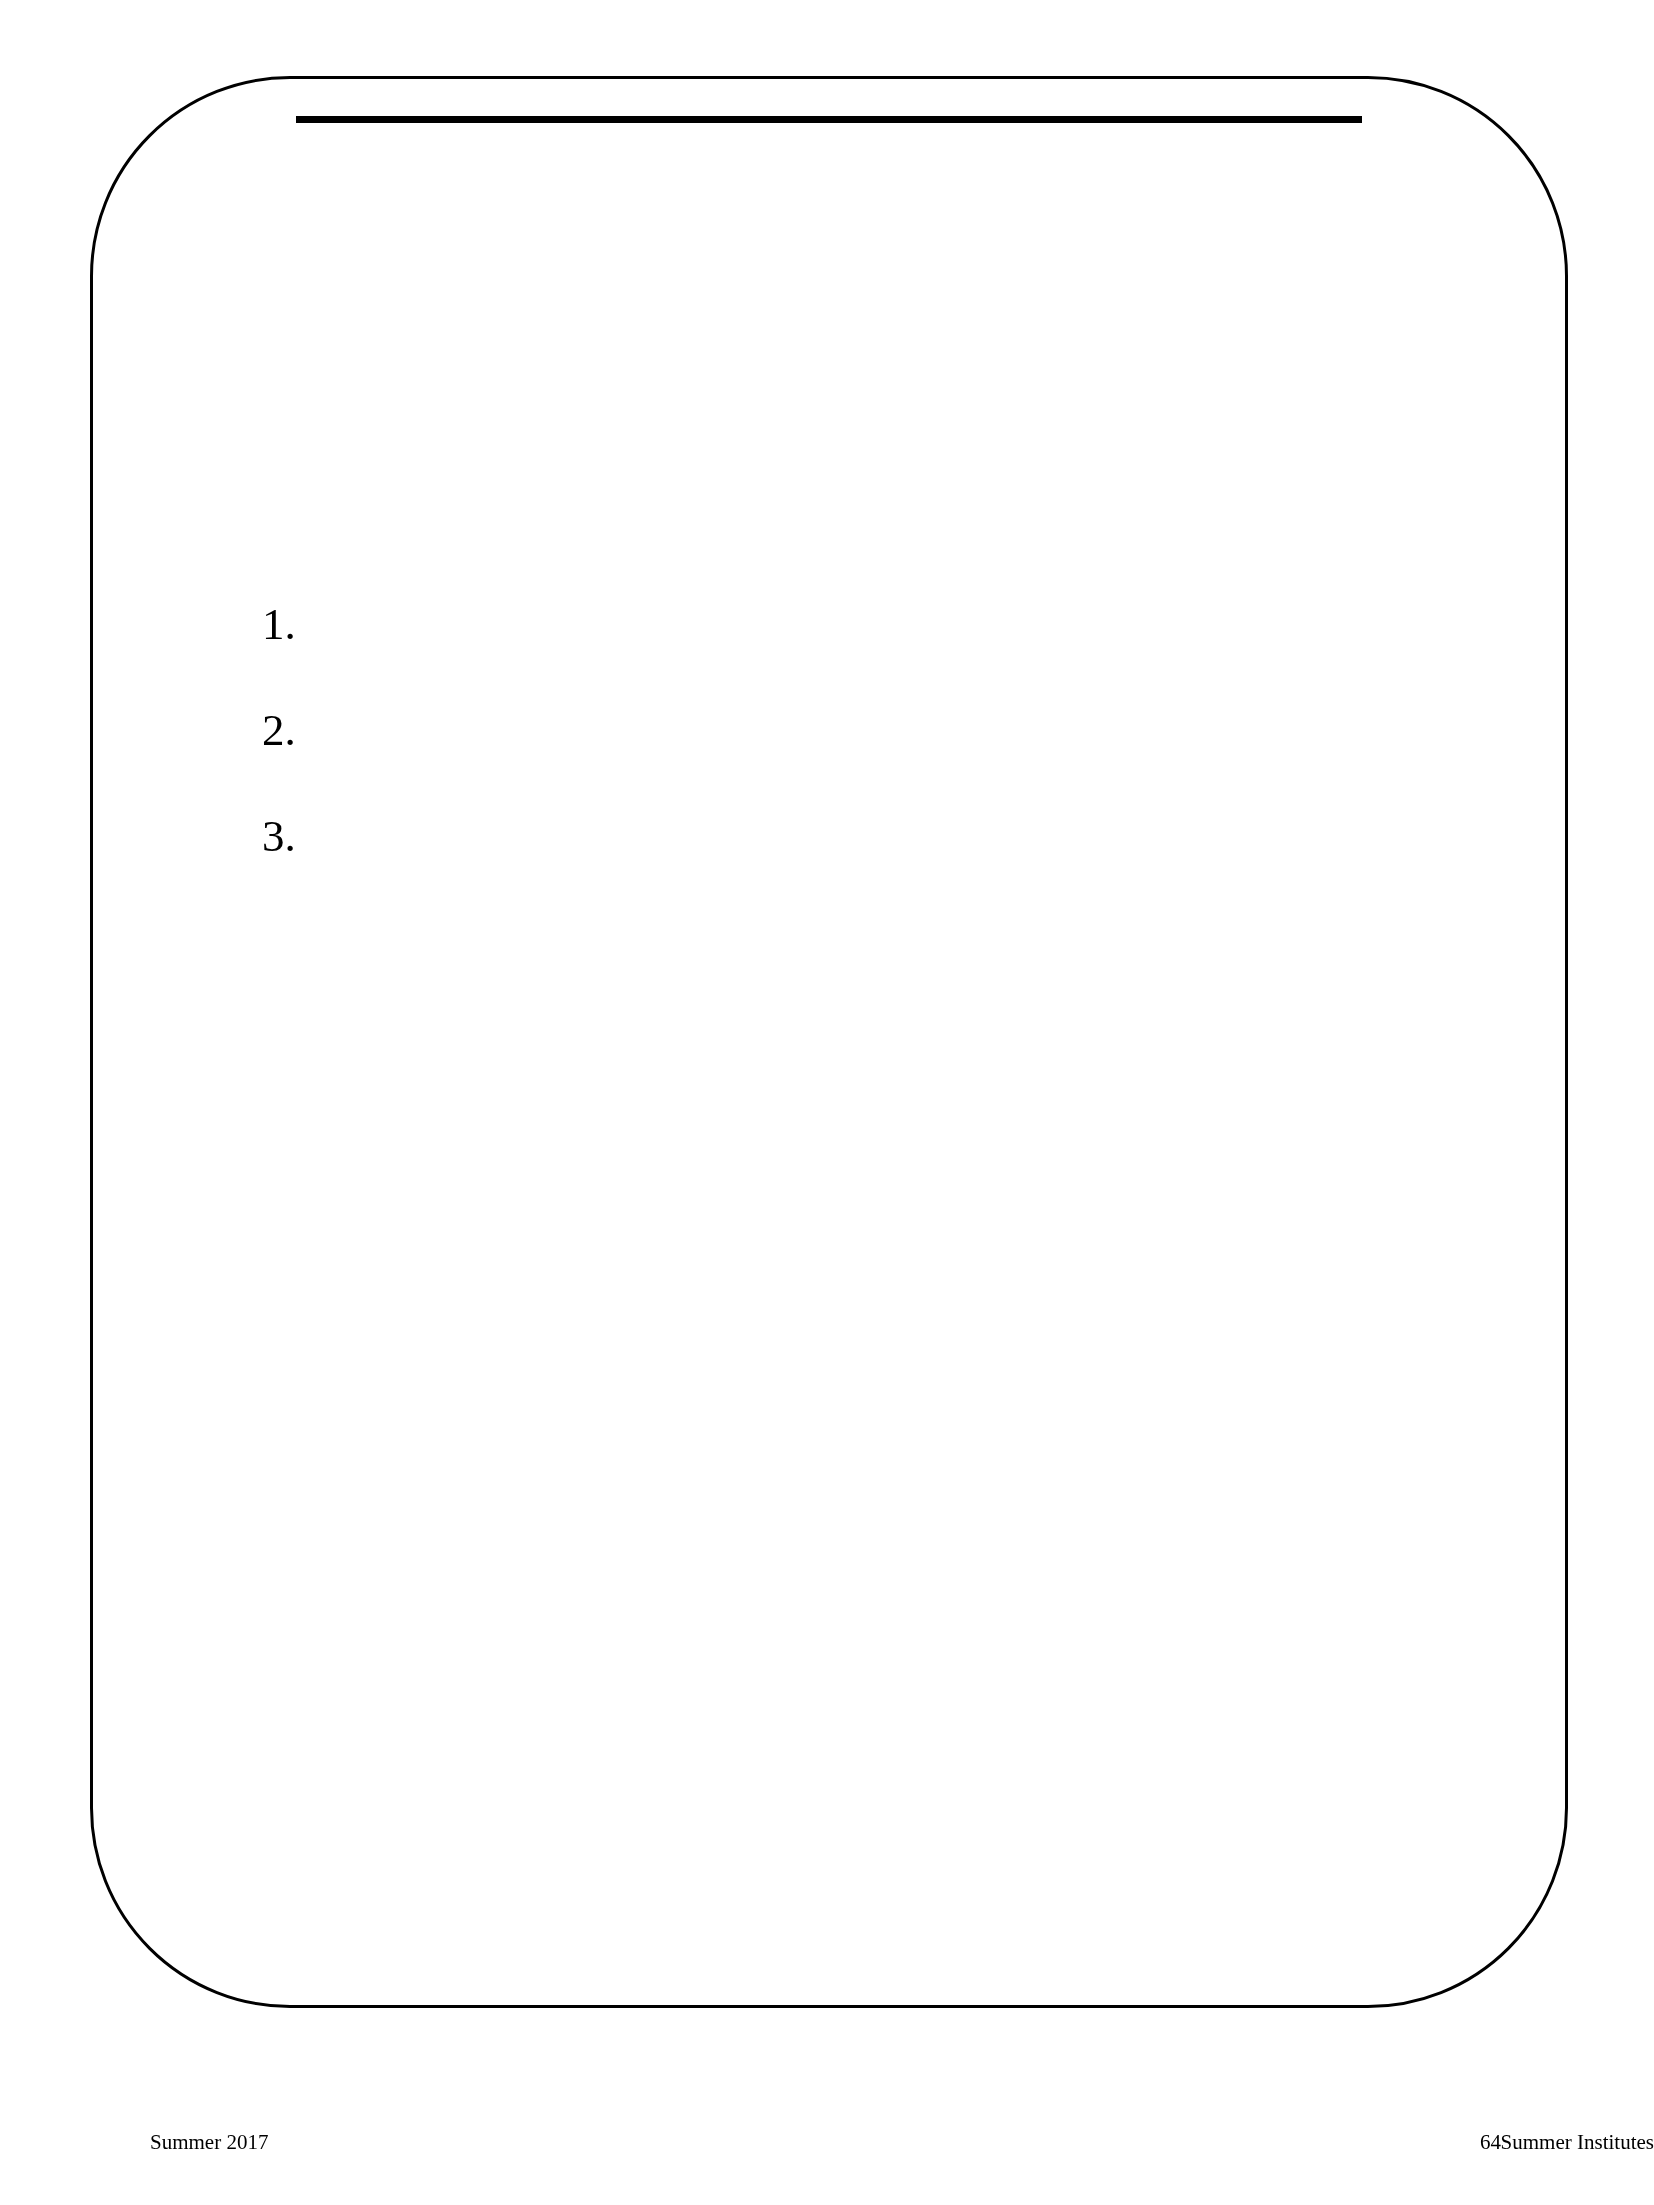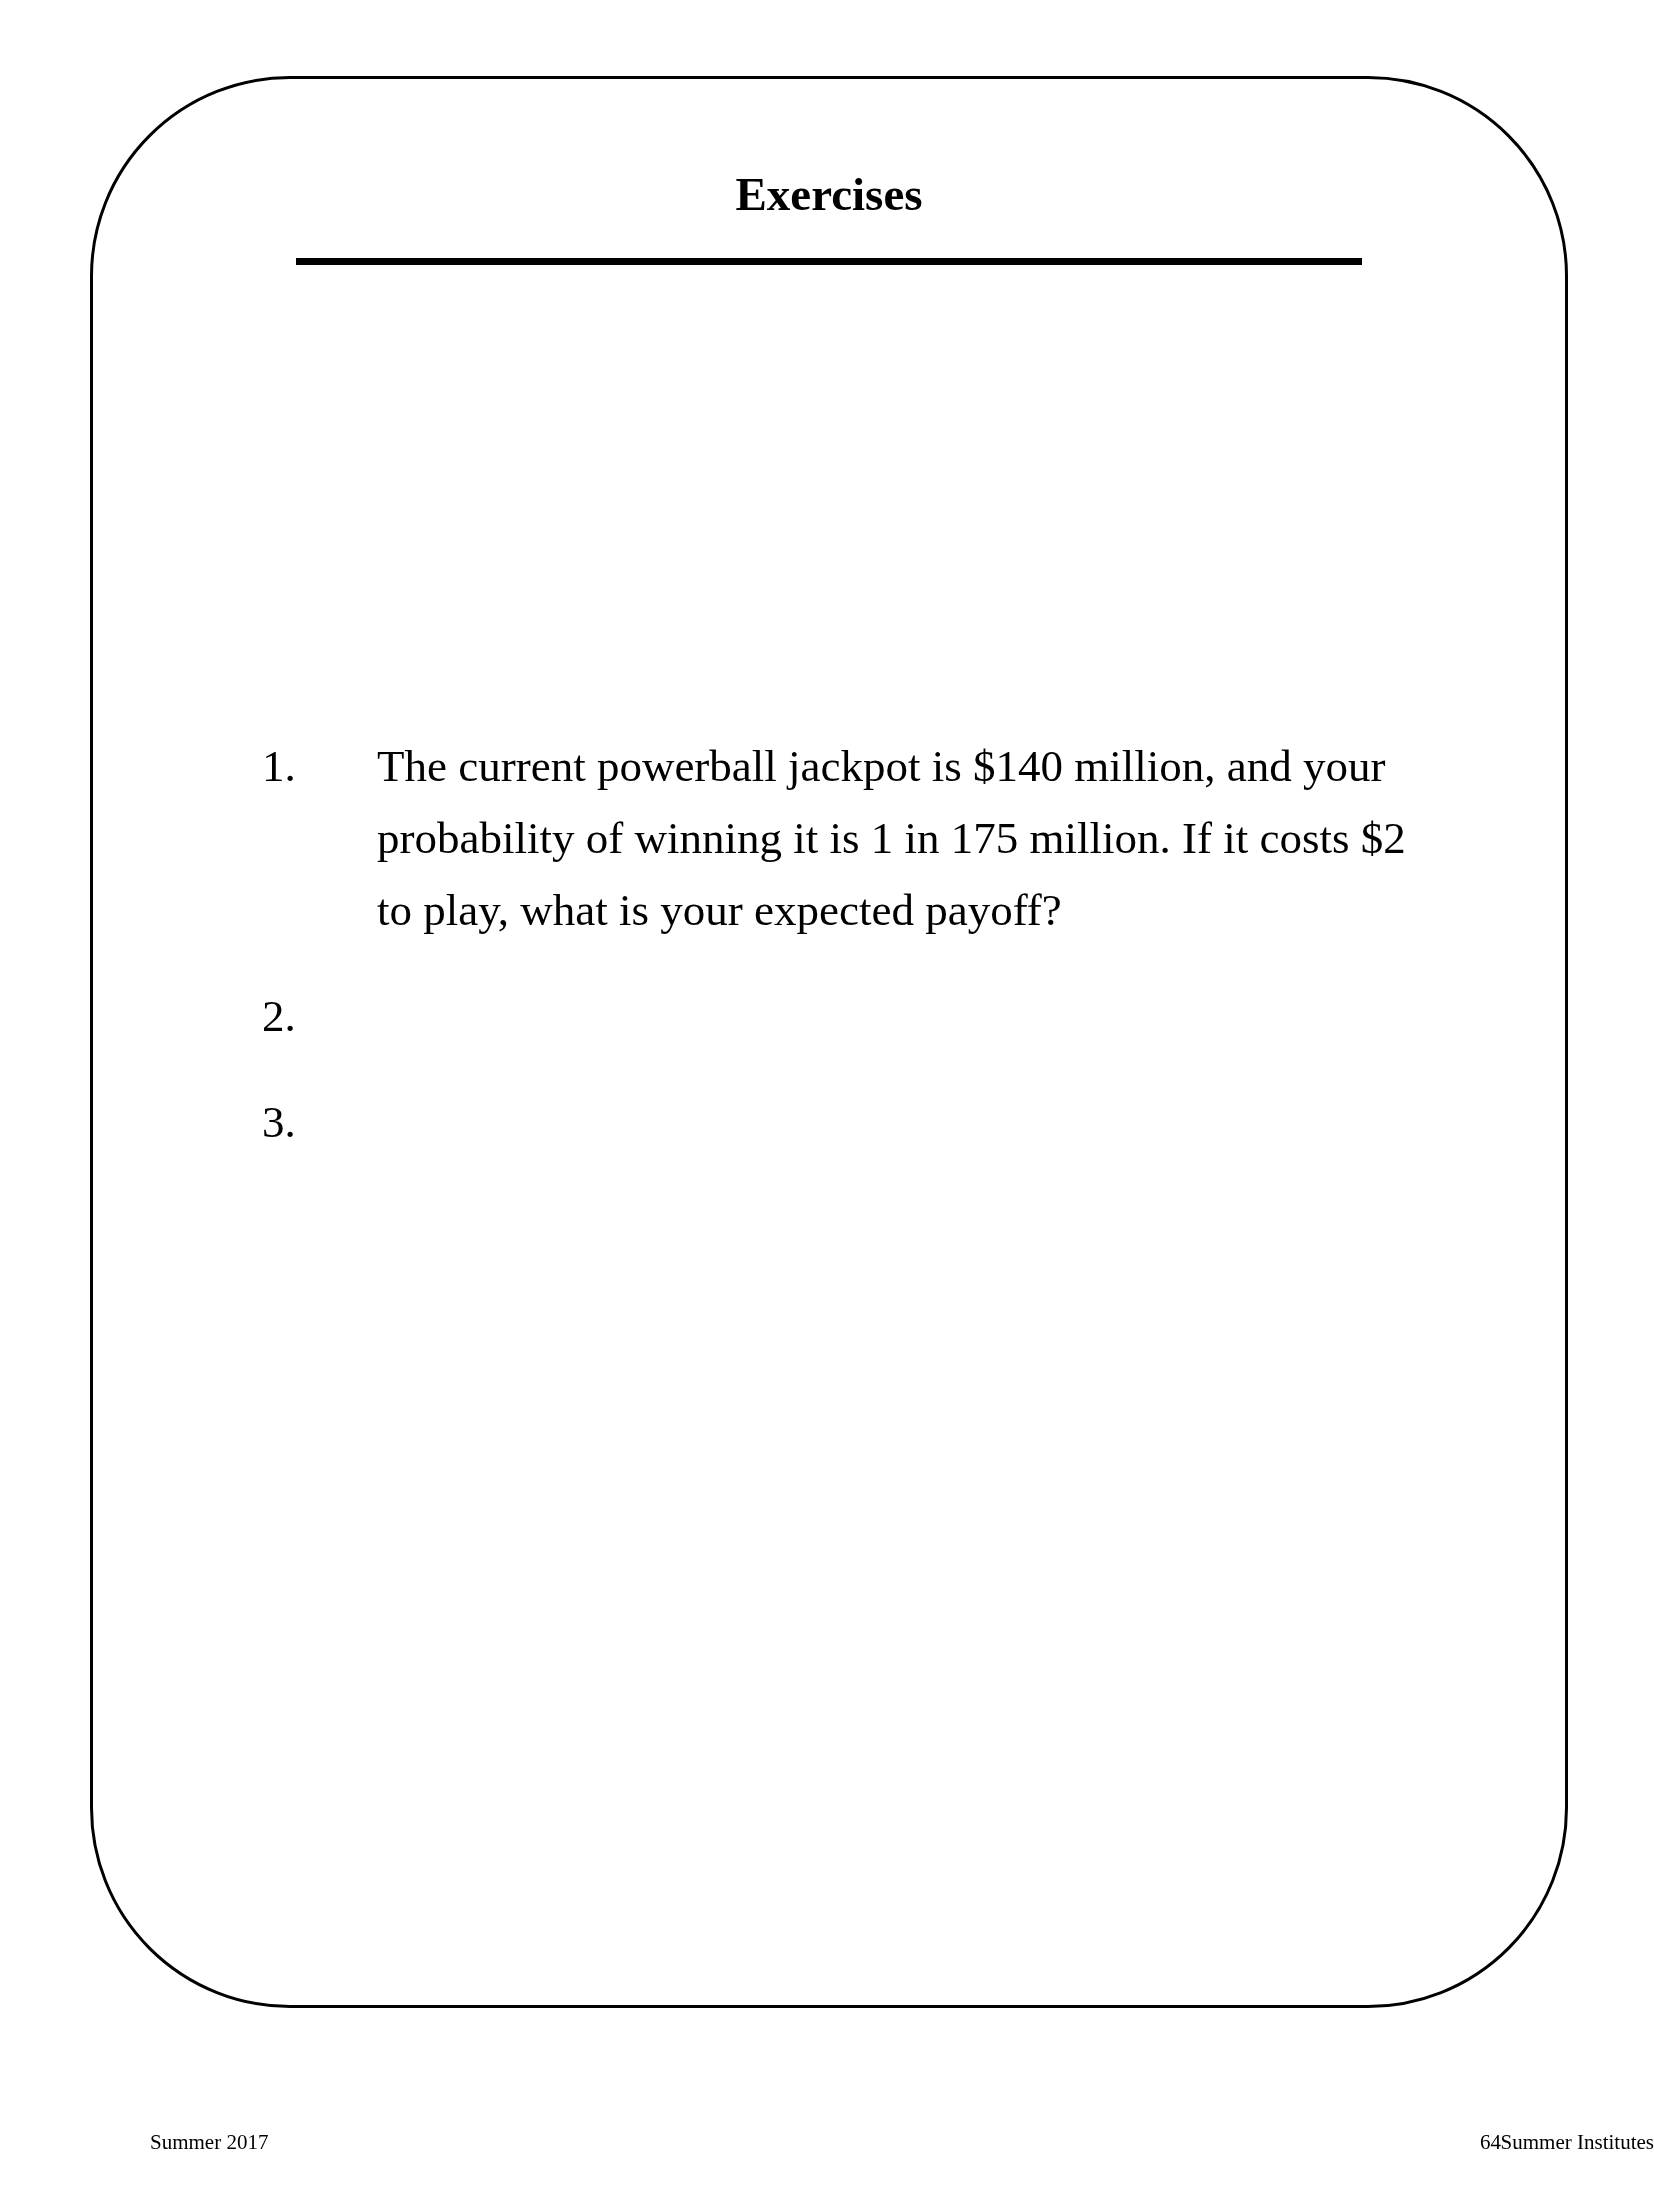--- a/index.html
+++ b/index.html
@@ -78,27 +78,25 @@
   }
   .footer-page-number {
     position: absolute;
     right: 153px;
   }
 </style>
 </head>
 <body>
 
 <div class="slide-card">
-  <div class="slide-title">Exercises</div>
   <div class="title-underline"></div>
 
   <div class="exercise-list">
     <div class="exercise-item">
       <span class="exercise-number">1.</span>
-      <div class="exercise-text">The current powerball jackpot is $140 million, and your probability of winning it is 1 in 175 million. If it costs $2 to play, what is your expected payoff?</div>
     </div>
     <div class="exercise-item">
       <span class="exercise-number">2.</span>
     </div>
     <div class="exercise-item">
       <span class="exercise-number">3.</span>
     </div>
   </div>
 </div>
 

